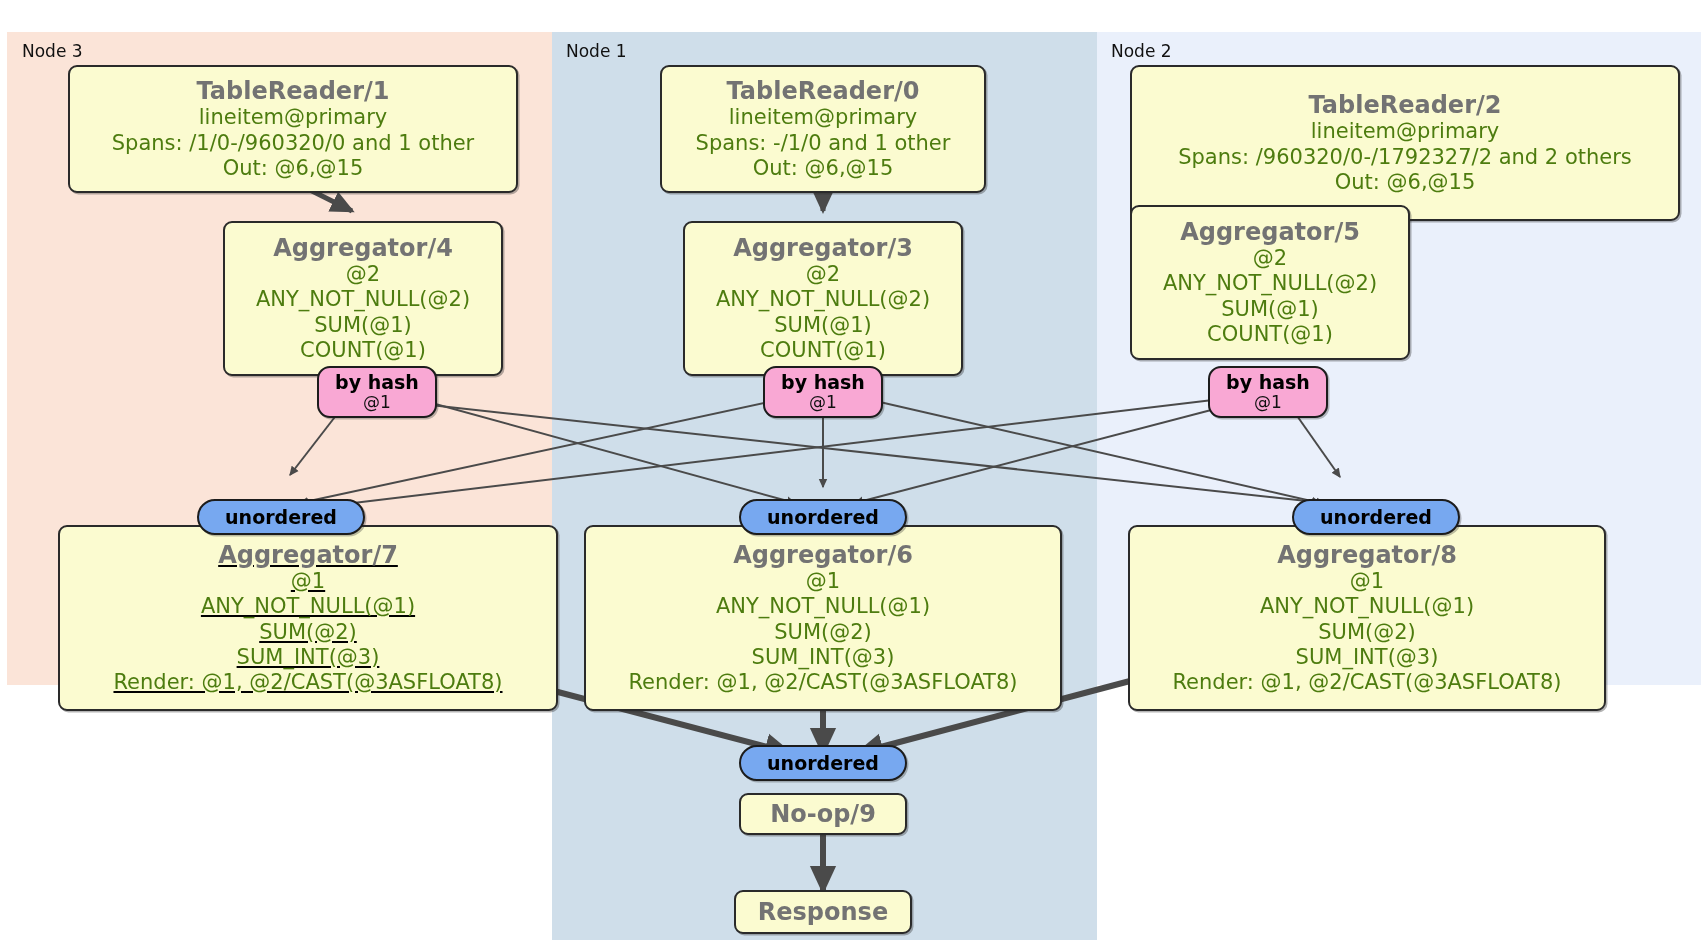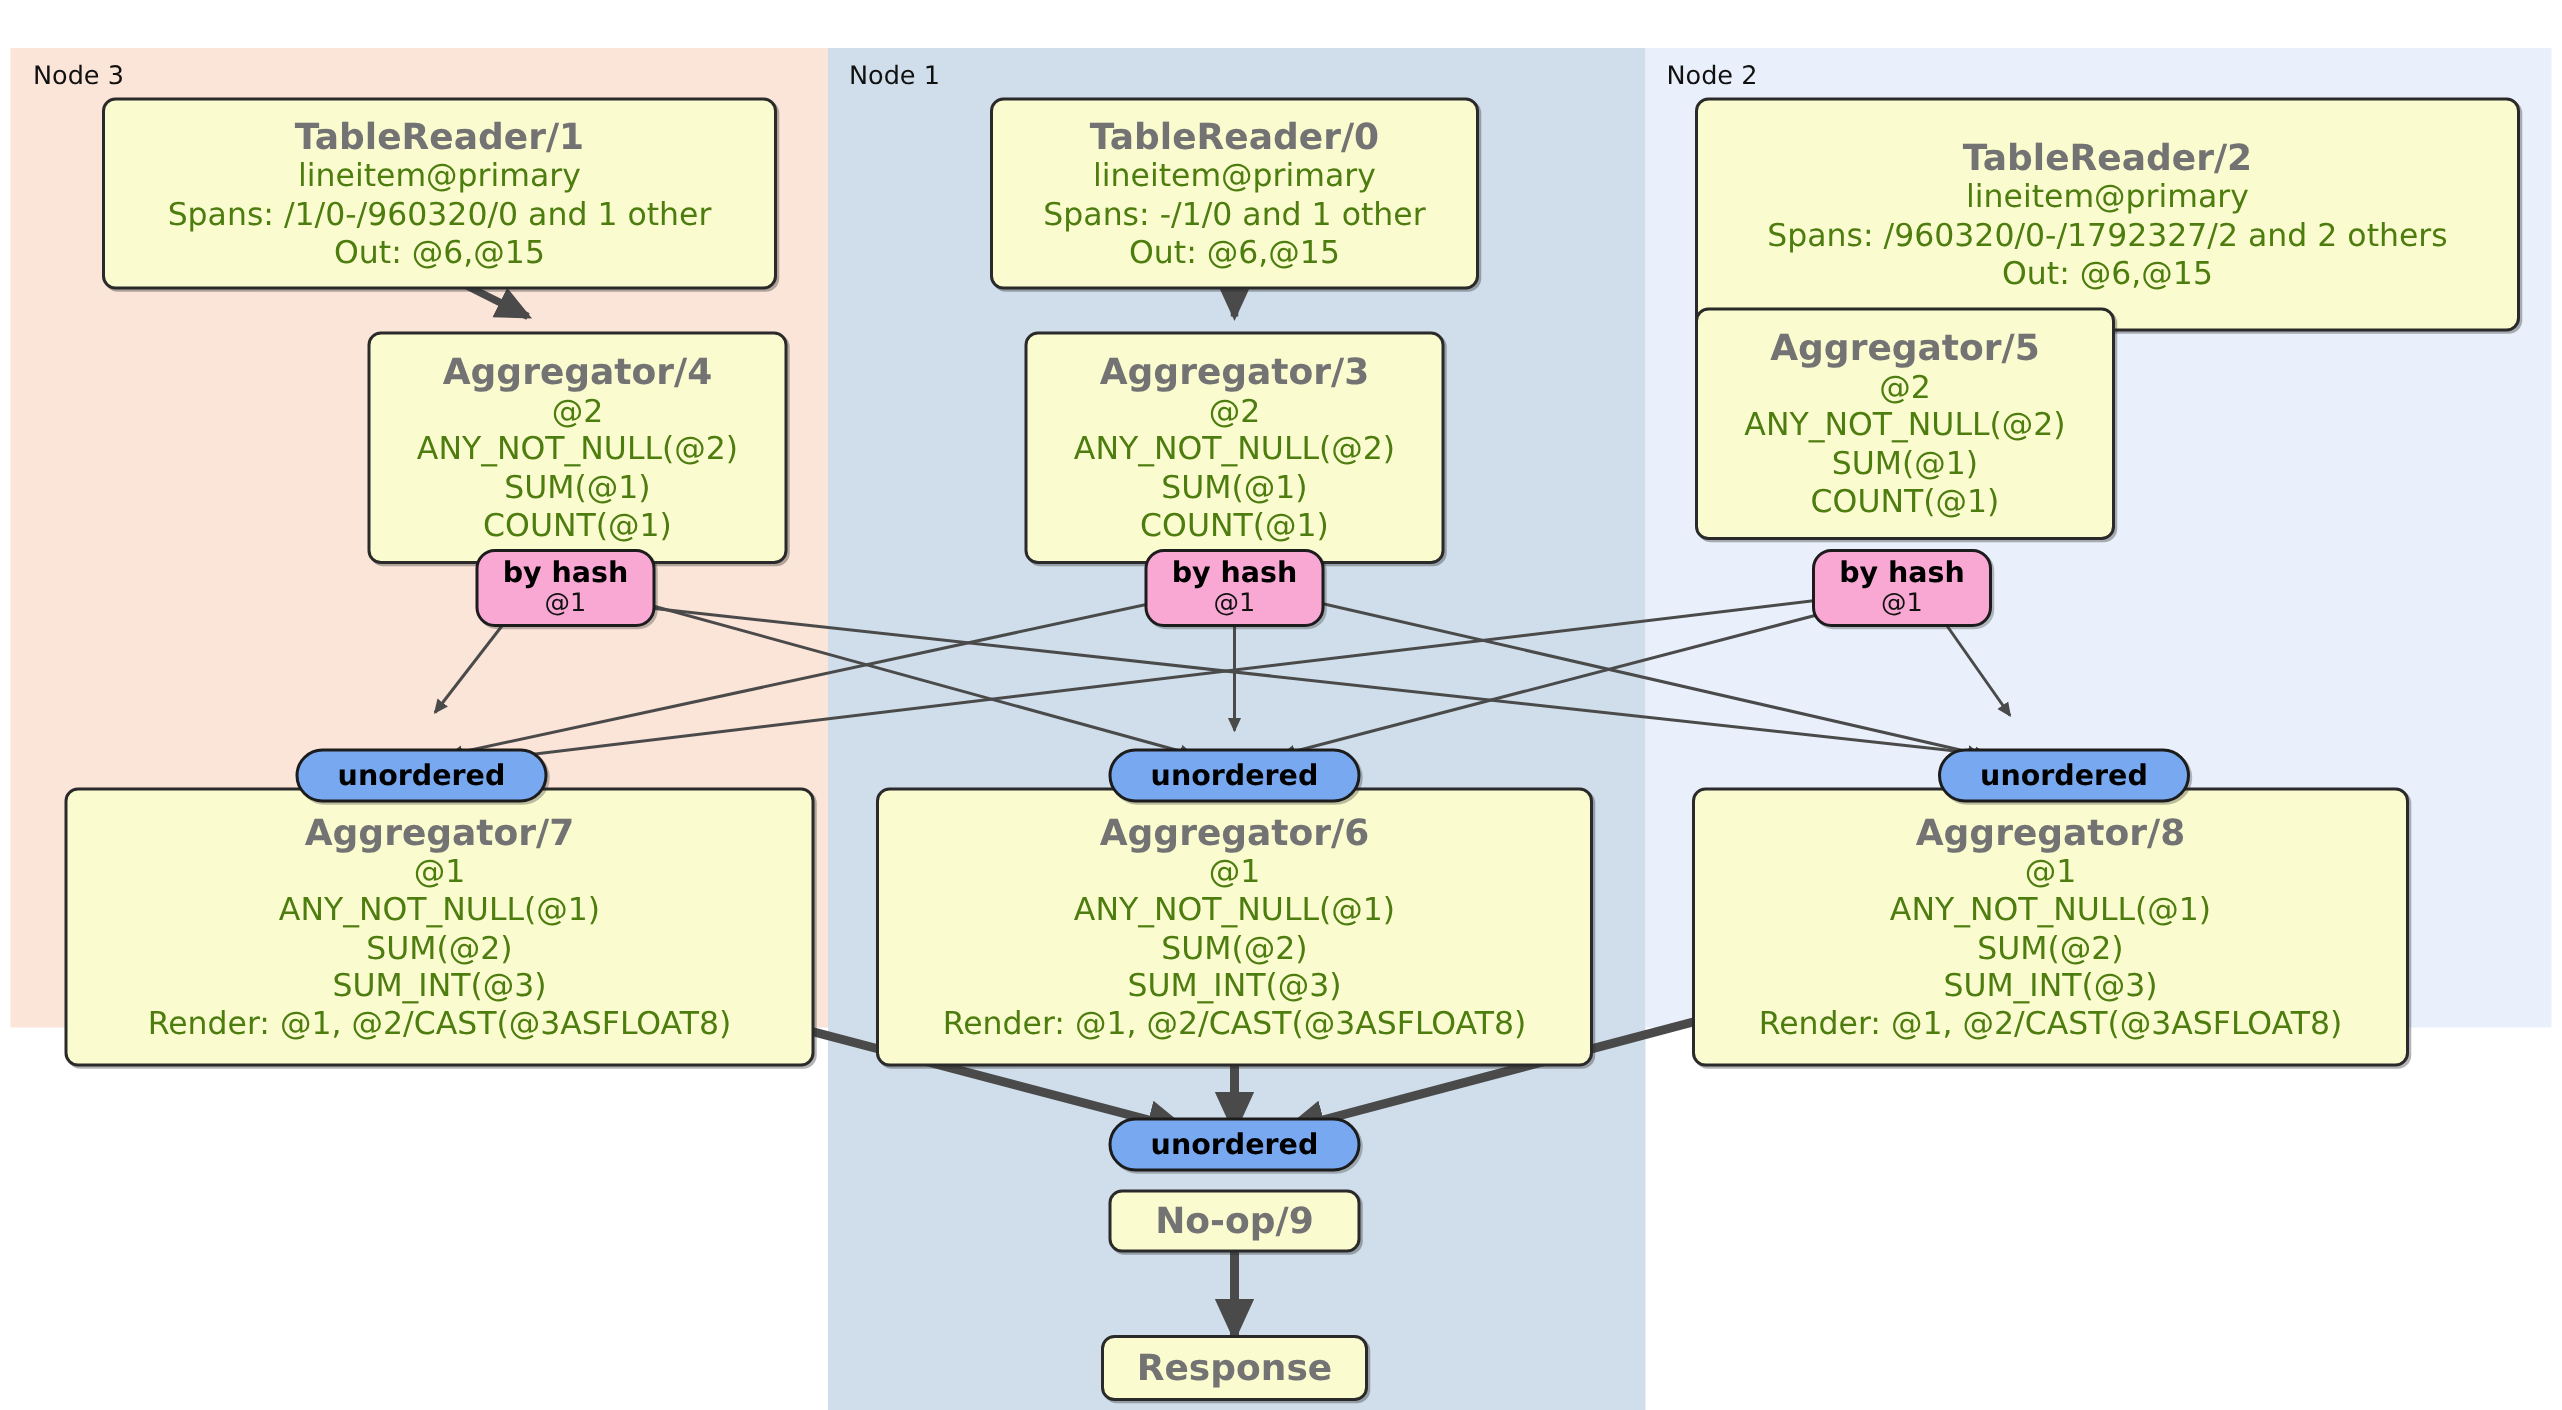--- a/index.html
+++ b/index.html
@@ -95,21 +95,21 @@
     <div class="ln">Out: @6,@15</div>
   </div>
 
   <div class="box" style="left:1130px;top:40px;width:550px;height:156px;">
     <div class="ttl">TableReader/2</div>
     <div class="ln">lineitem@primary</div>
     <div class="ln">Spans: /960320/0-/1792327/2 and 2 others</div>
     <div class="ln">Out: @6,@15</div>
   </div>
 
-  <div class="box" style="left:245px;top:196px;width:280px;height:155px;text-align:right;">
+  <div class="box" style="left:223px;top:196px;width:280px;height:155px;text-align:right;">
     <div class="ttl">Aggregator/4</div>
     <div class="ln">@2</div>
     <div class="ln">ANY_NOT_NULL(@2)</div>
     <div class="ln">SUM(@1)</div>
     <div class="ln">COUNT(@1)</div>
   </div>
 
   <div class="box" style="left:683px;top:196px;width:280px;height:155px;">
     <div class="ttl">Aggregator/3</div>
     <div class="ln">@2</div>
@@ -142,21 +142,21 @@
   <div class="badge unordered" style="left:197px;top:474px;width:168px;height:36px;">
     <div class="b1">unordered</div>
   </div>
   <div class="badge unordered" style="left:739px;top:474px;width:168px;height:36px;">
     <div class="b1">unordered</div>
   </div>
   <div class="badge unordered" style="left:1292px;top:474px;width:168px;height:36px;">
     <div class="b1">unordered</div>
   </div>
 
-  <div class="box" style="left:43px;top:500px;width:500px;height:186px;">
+  <div class="box" style="left:58px;top:500px;width:500px;height:186px;text-decoration:underline;">
     <div class="ttl">Aggregator/7</div>
     <div class="ln">@1</div>
     <div class="ln">ANY_NOT_NULL(@1)</div>
     <div class="ln">SUM(@2)</div>
     <div class="ln">SUM_INT(@3)</div>
     <div class="ln">Render: @1, @2/CAST(@3ASFLOAT8)</div>
   </div>
 
   <div class="box" style="left:584px;top:500px;width:478px;height:186px;">
     <div class="ttl">Aggregator/6</div>

